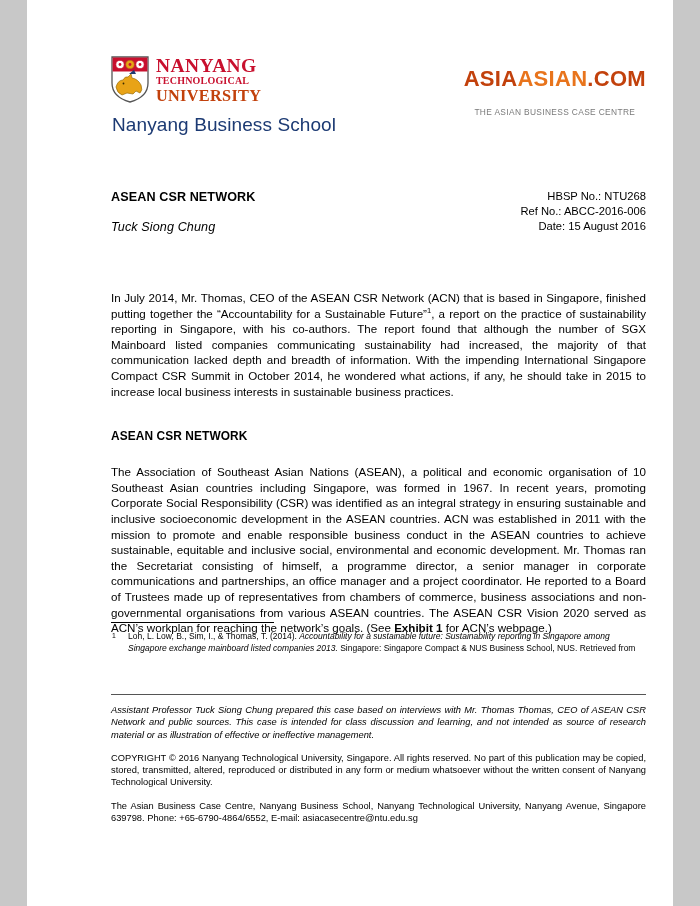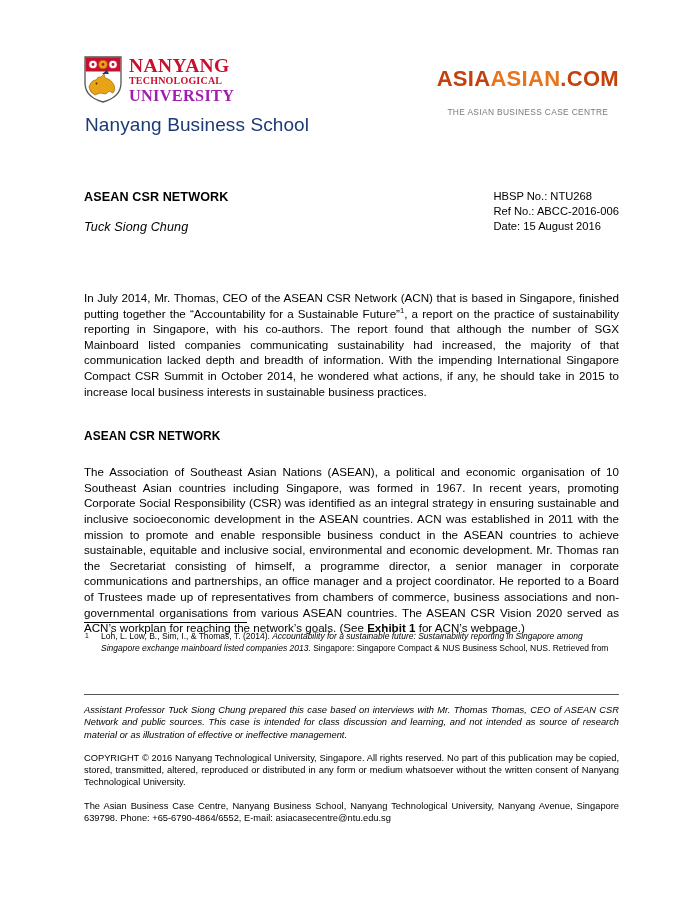--- a/index.html
+++ b/index.html
@@ -5,21 +5,21 @@
   html, body {
     margin: 0;
     padding: 0;
     background: #c8c8c8;
   }
   body {
     font-family: "Liberation Sans", sans-serif;
   }
   .page {
     position: relative;
-    width: 700px;
+    width: 646px;
     height: 906px;
     background: #ffffff;
     margin: 0 auto;
     overflow: hidden;
     box-sizing: border-box;
   }
   .content {
     position: absolute;
     left: 84px;
     top: 0;
@@ -61,21 +61,21 @@
   .ntu-l2 {
     font-family: "Liberation Serif", serif;
     color: #C8102E;
     font-size: 10px;
     font-weight: 700;
     letter-spacing: 0.2px;
     line-height: 14px;
   }
   .ntu-l3 {
     font-family: "Liberation Serif", serif;
-    color: #a21caf;
+    color: #c2410c;
     font-size: 16.3px;
     font-weight: 700;
     letter-spacing: 0.3px;
     line-height: 16px;
   }
   .nbs {
     position: absolute;
     left: 1px;
     top: 58px;
     color: #1C3A73;
@@ -124,21 +124,21 @@
     font-size: 12.6px;
     font-style: italic;
     color: #000;
     margin-top: 16px;
     letter-spacing: 0.1px;
   }
   .meta {
     position: absolute;
     right: 0;
     top: -1px;
-    text-align: left;
+    text-align: right;
     font-size: 11.2px;
     line-height: 15.2px;
     color: #000;
     white-space: nowrap;
   }
 
   
   .para {
     font-size: 11.6px;
     line-height: 15.6px;

